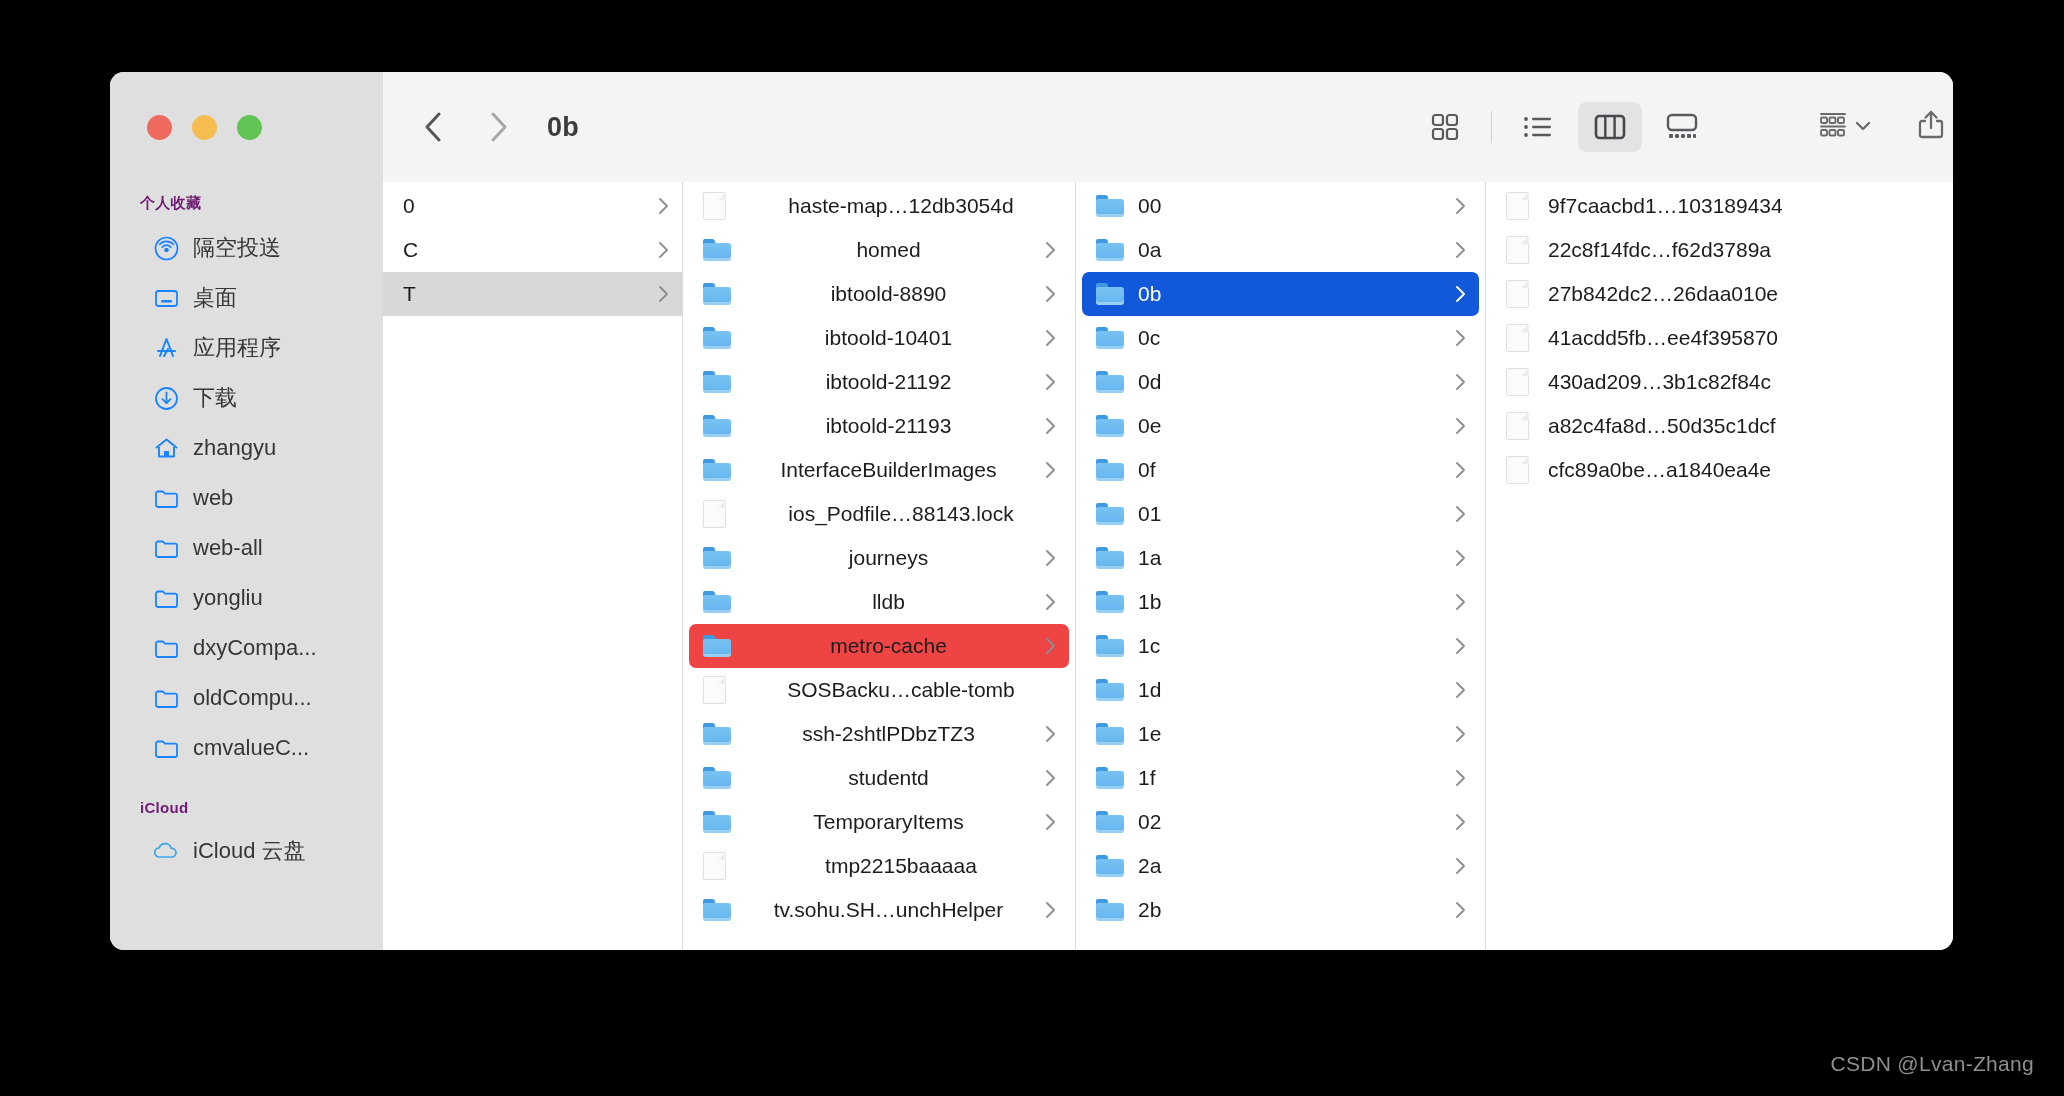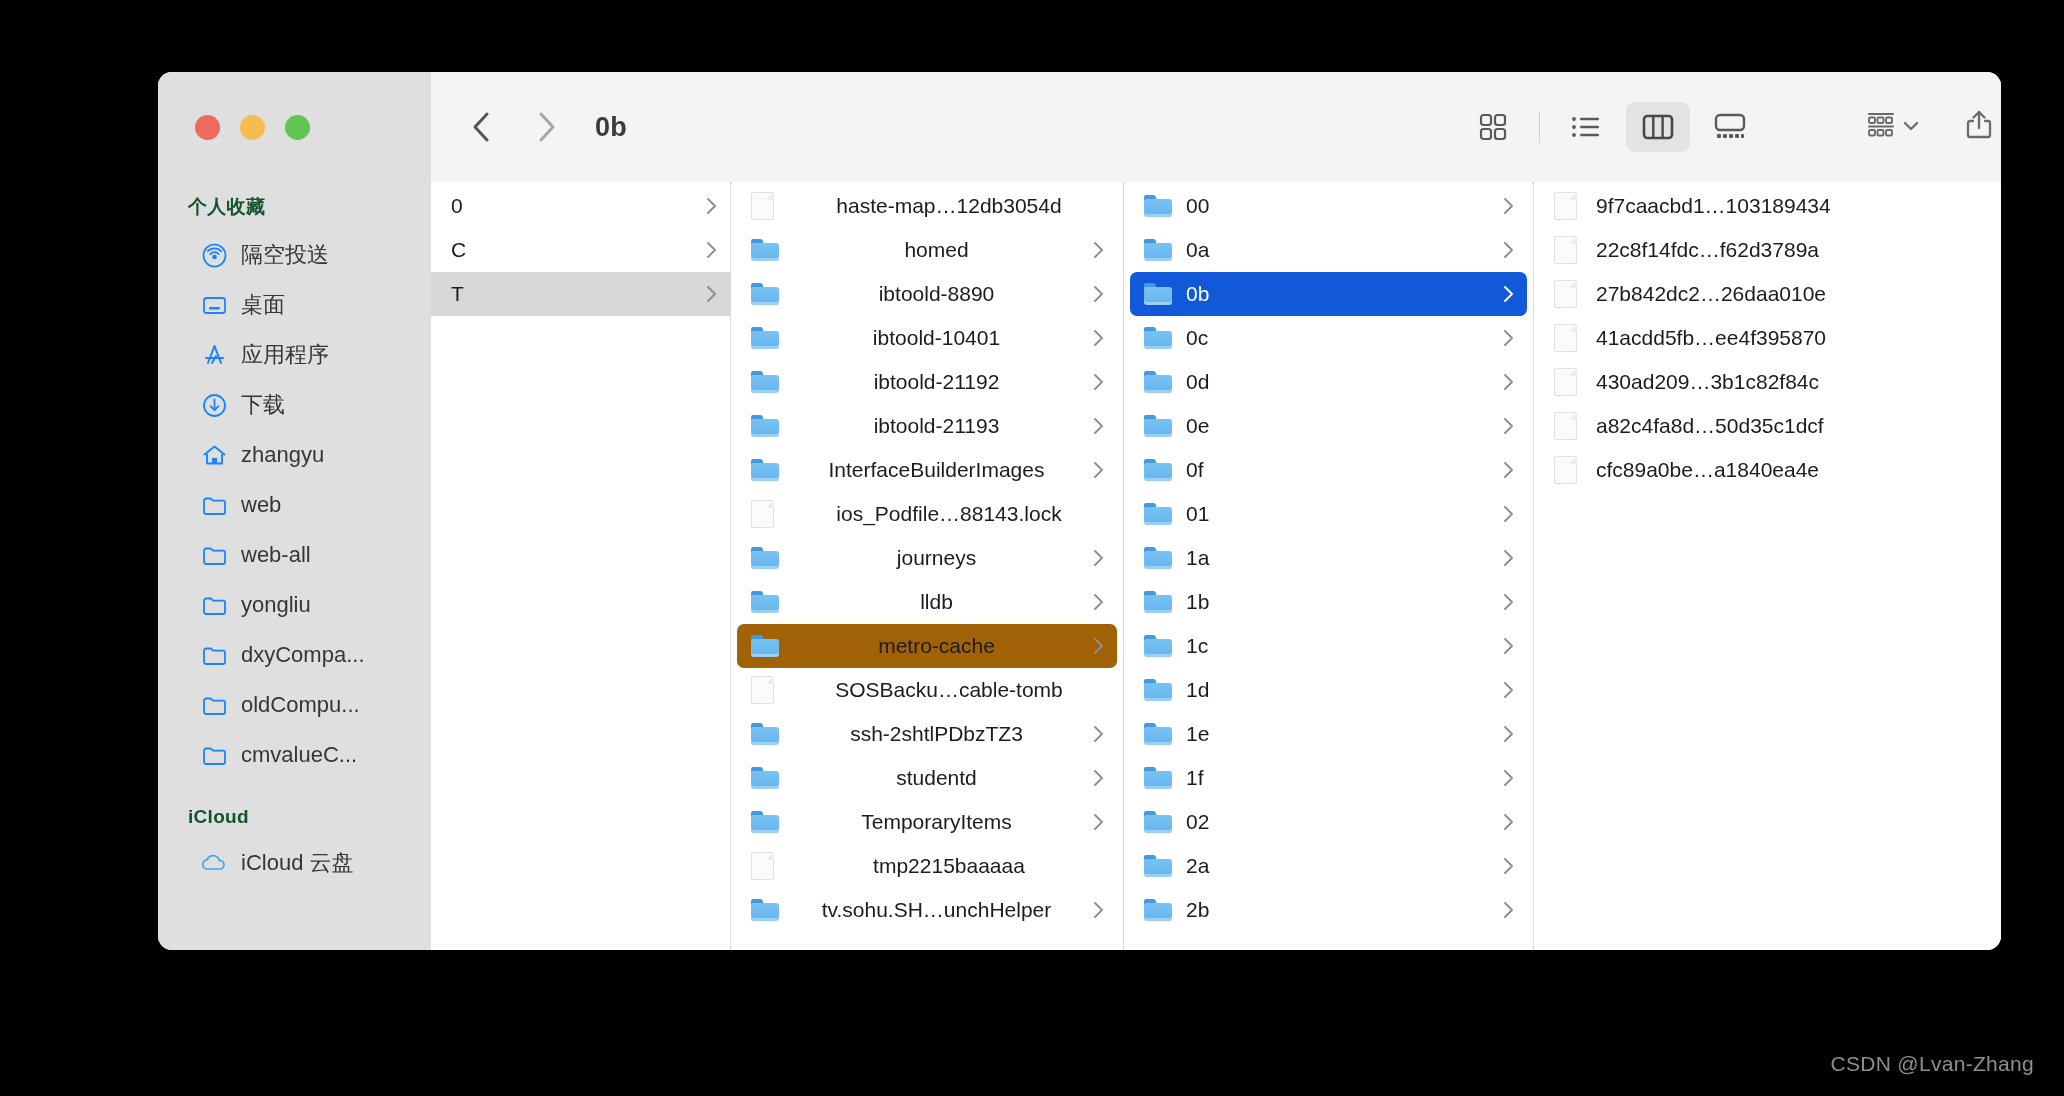--- a/index.html
+++ b/index.html
@@ -19,21 +19,20 @@
     left: 110px;
     top: 72px;
     width: 1843px;
     height: 878px;
     border-radius: 14px;
     overflow: hidden;
     background: #ffffff;
     box-shadow: 0 22px 60px rgba(0,0,0,0.55);
     display: flex;
     flex-direction: column;
-    margin-left: 48px;
   }
 
   
   #window-top {
     display: flex;
     height: 110px;
     flex: 0 0 110px;
   }
 
   #sidebar-top {
@@ -115,22 +114,22 @@
 
   #sidebar {
     width: 273px;
     flex: 0 0 273px;
     background: #dfdfdf;
     padding-top: 6px;
     overflow: hidden;
   }
 
   .sb-header {
-    font-size: 19px;
-    color: #14532d;
+    font-size: 15px;
+    color: #701a75;
     font-weight: bold;
     padding: 6px 12px 10px 30px;
     letter-spacing: 0.3px;
   }
   .sb-header.second { padding-top: 26px; }
 
   .sb-item {
     height: 50px;
     display: flex;
     align-items: center;
@@ -170,21 +169,21 @@
   .frow {
     height: 44px;
     display: flex;
     align-items: center;
     padding: 0 12px 0 14px;
     gap: 12px;
     margin: 0 6px;
     border-radius: 7px;
   }
   .frow.sel-blue { background: #1159d8; margin: 0 6px; }
-  .frow.sel-grey { background: #a16207; }
+  .frow.sel-grey { background: #ef4444; }
   .frow.sel-plain {
     background: #d8d8d8;
     border-radius: 0;
     margin: 0;
     padding-left: 20px;
   }
   #col-1 .frow { margin: 0; border-radius: 0; padding-left: 20px; }
 
   .fname {
     font-size: 21px;

